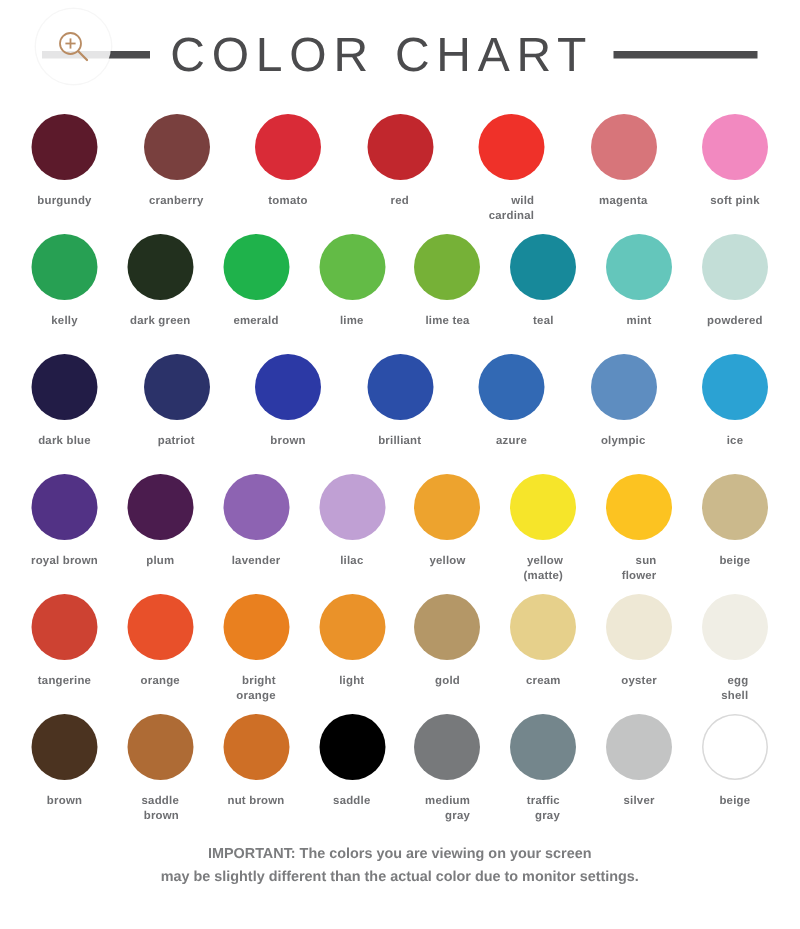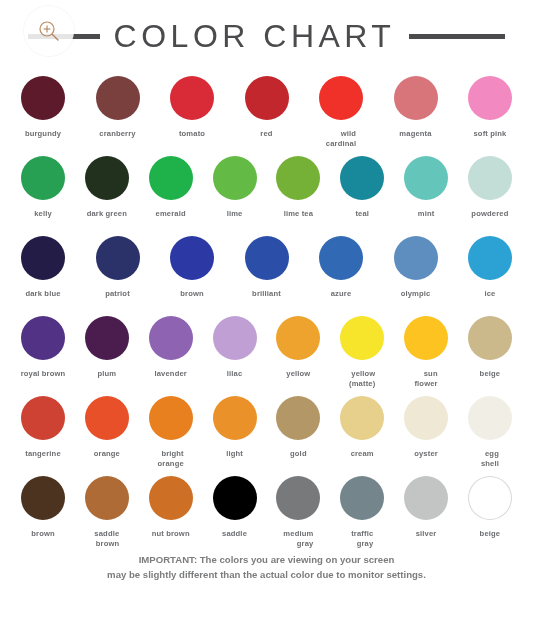--- a/index.html
+++ b/index.html
@@ -97,20 +97,21 @@
     font-weight: bold;
     line-height: 1.32;
     text-align: right;
     color: #6d6e71;
     letter-spacing: 0.15px;
     white-space: pre-line;
   }
 
   
   .footer {
+    margin-top: 10px;
     text-align: center;
     padding: 0 33px;
     font-size: 9.6px;
     font-weight: bold;
     line-height: 1.6;
     color: #7b7c7e;
   }
   .footer div { white-space: nowrap; }
 </style>
 </head>

